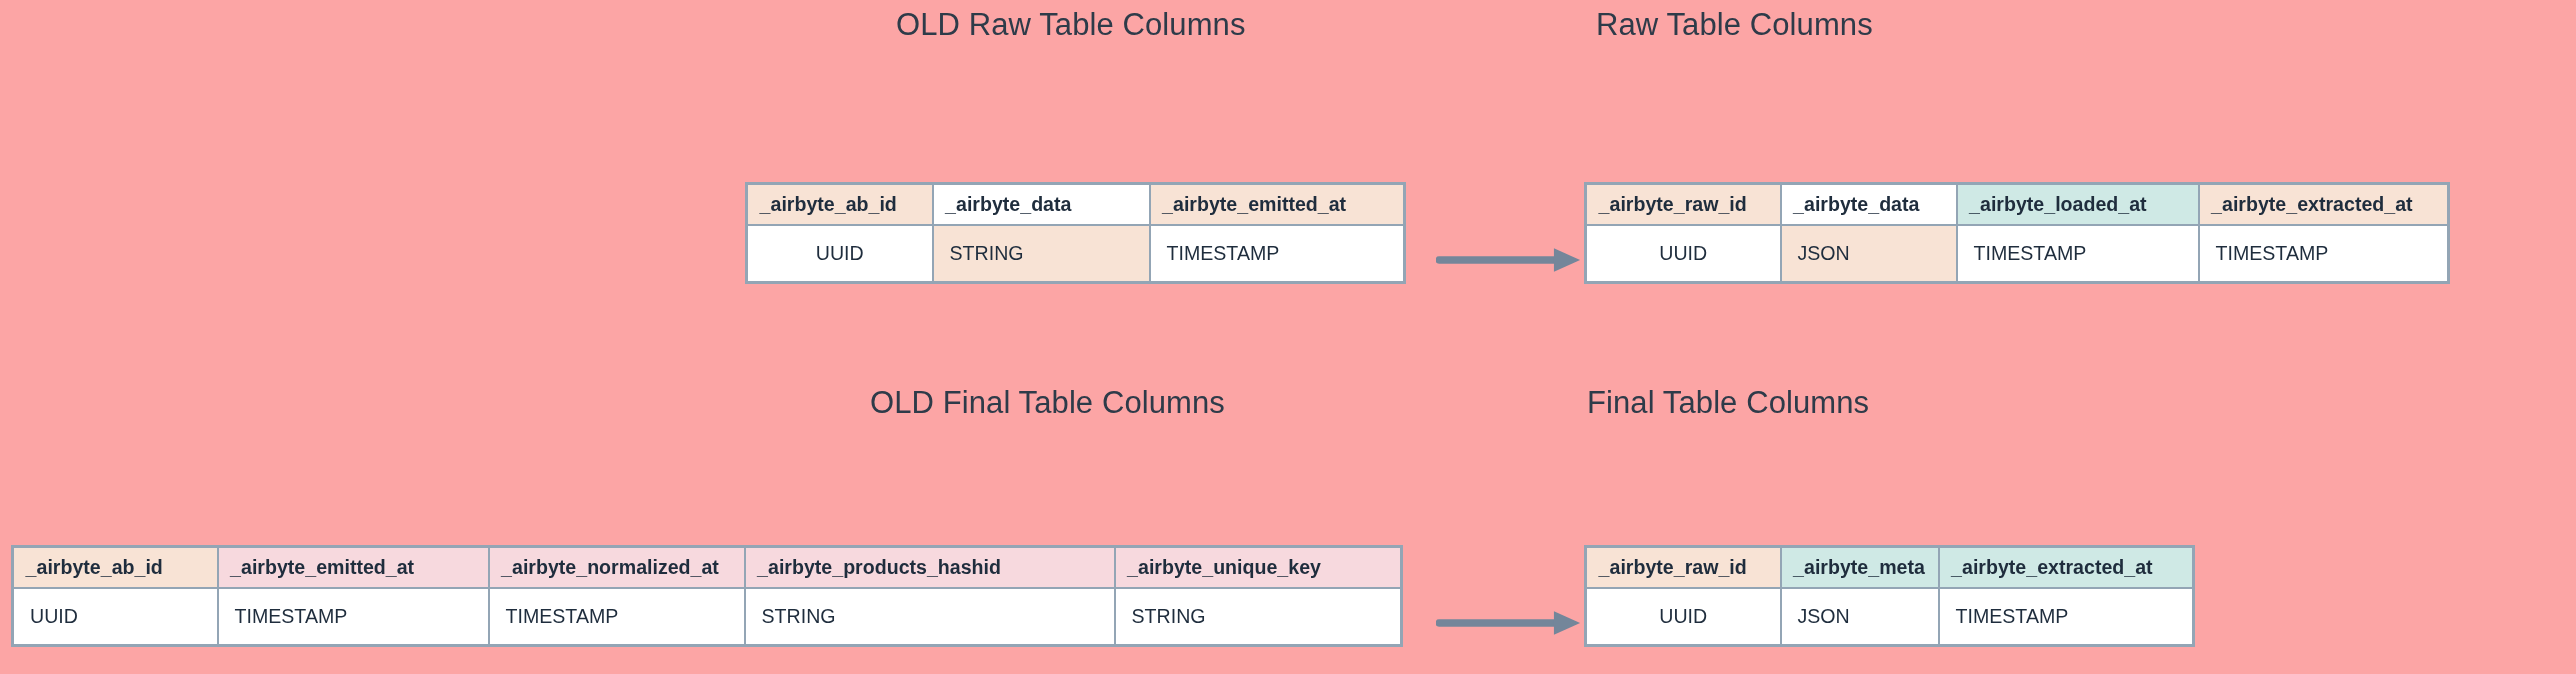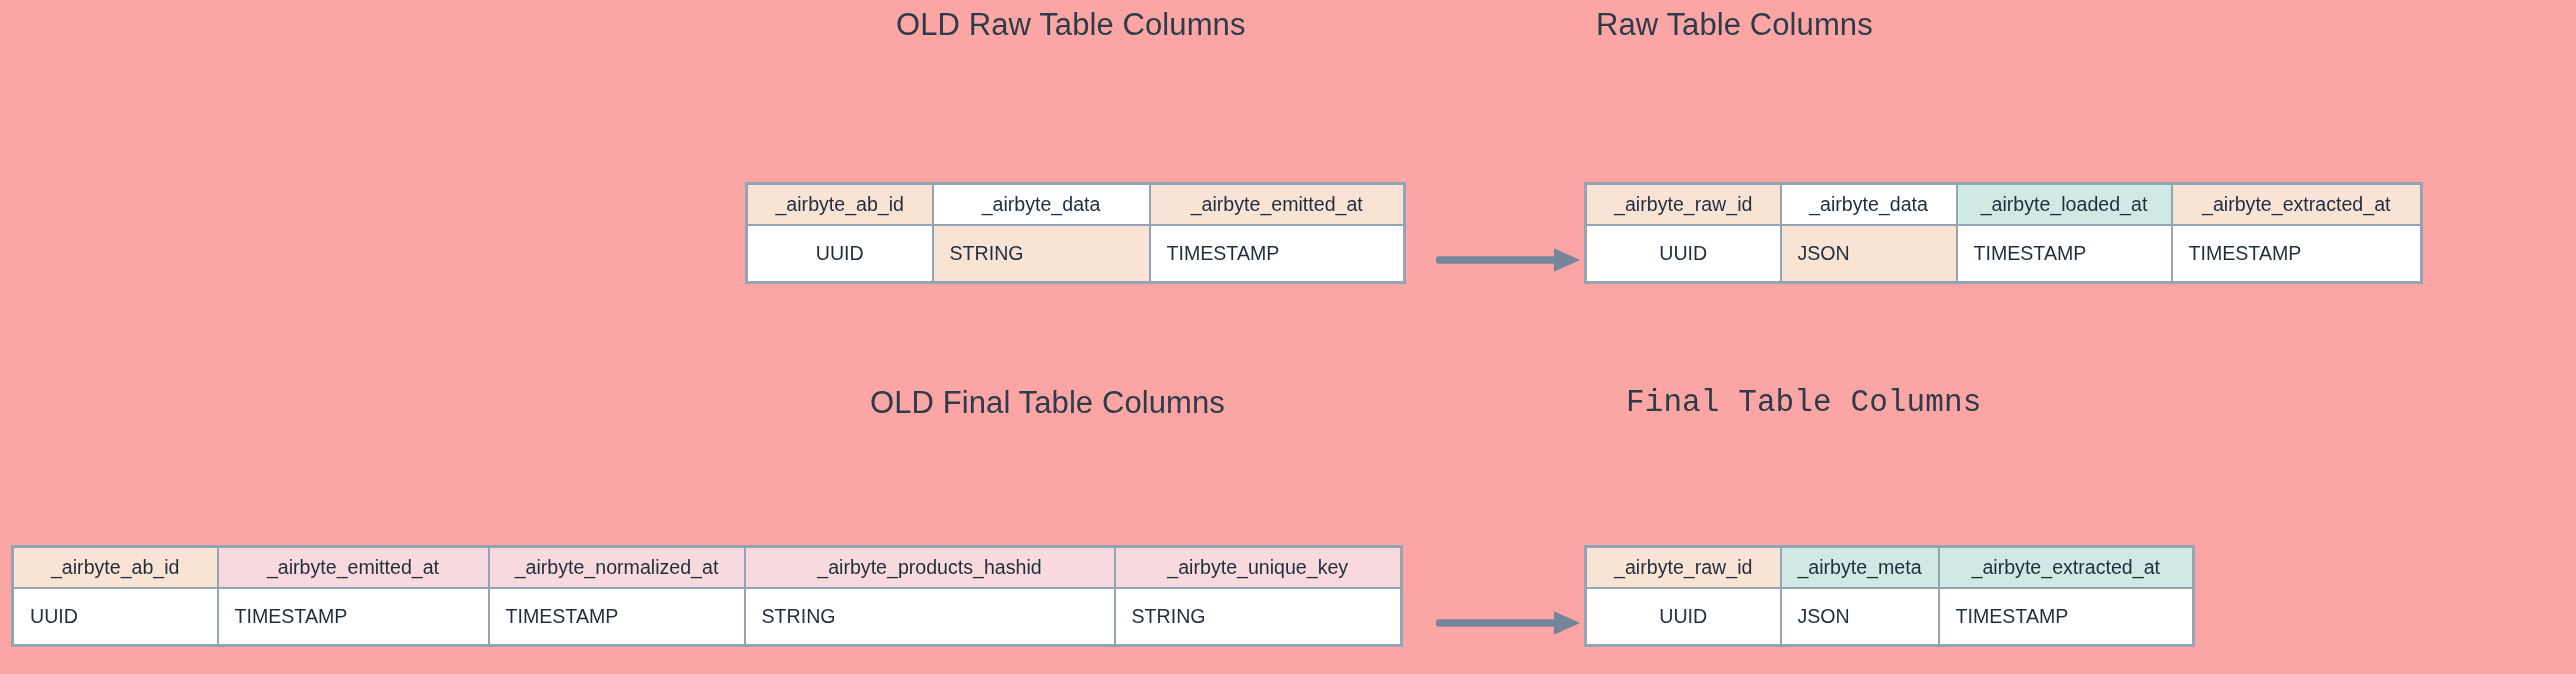--- a/index.html
+++ b/index.html
@@ -26,41 +26,41 @@
     font-weight: 400;
     color: #2e3b49;
     white-space: nowrap;
     letter-spacing: 0.1px;
     line-height: 1;
   }
 
   #title-old-raw   { left: 896px; top: 8.7px; }
   #title-new-raw   { left: 1596px; top: 8.7px; }
   #title-old-final { left: 870px; top: 387px; }
-  #title-new-final { left: 1626px; top: 387px; font-family: Liberation Mono, monospace; }
+  #title-new-final { left: 1587px; top: 387px; }
 
   
   .tbl {
     position: absolute;
     border-collapse: collapse;
     background: #93a5b5;
     border: 3.6px solid #93a5b5;
     table-layout: fixed;
   }
   .tbl td {
     border: 2.2px solid #93a5b5;
     background: #ffffff;
     color: #1f2d3d;
     font-size: 19.6px;
     vertical-align: middle;
     white-space: nowrap;
   }
   .tbl tr.head td {
-    font-weight: normal;
-    text-align: center;
+    font-weight: bold;
+    text-align: left;
     height: 41px;
     padding: 0 11.6px;
   }
   .tbl tr.body td {
     font-weight: 400;
     text-align: left;
     height: 41px;
     padding: 16px 16px;
   }
   .tbl tr.body td.ctr { text-align: center; padding: 0 11.6px; }
@@ -111,21 +111,21 @@
       <td class="c-white">TIMESTAMP</td>
     </tr>
   </tbody>
     </table>
 
   <table class="tbl" id="tbl-new-raw">
     <tbody>
         <tr class="head">
       <td class="c-orange" style="width:195px">_airbyte_raw_id</td>
       <td class="c-white" style="width:176px">_airbyte_data</td>
-      <td class="c-teal" style="width:215px">_airbyte_loaded_at</td>
+      <td class="c-teal" style="width:242px">_airbyte_loaded_at</td>
       <td class="c-orange" style="width:250px">_airbyte_extracted_at</td>
     </tr>
     <tr class="body">
       <td class="c-white ctr">UUID</td>
       <td class="c-orange">JSON</td>
       <td class="c-white">TIMESTAMP</td>
       <td class="c-white">TIMESTAMP</td>
     </tr>
   </tbody>
     </table>

